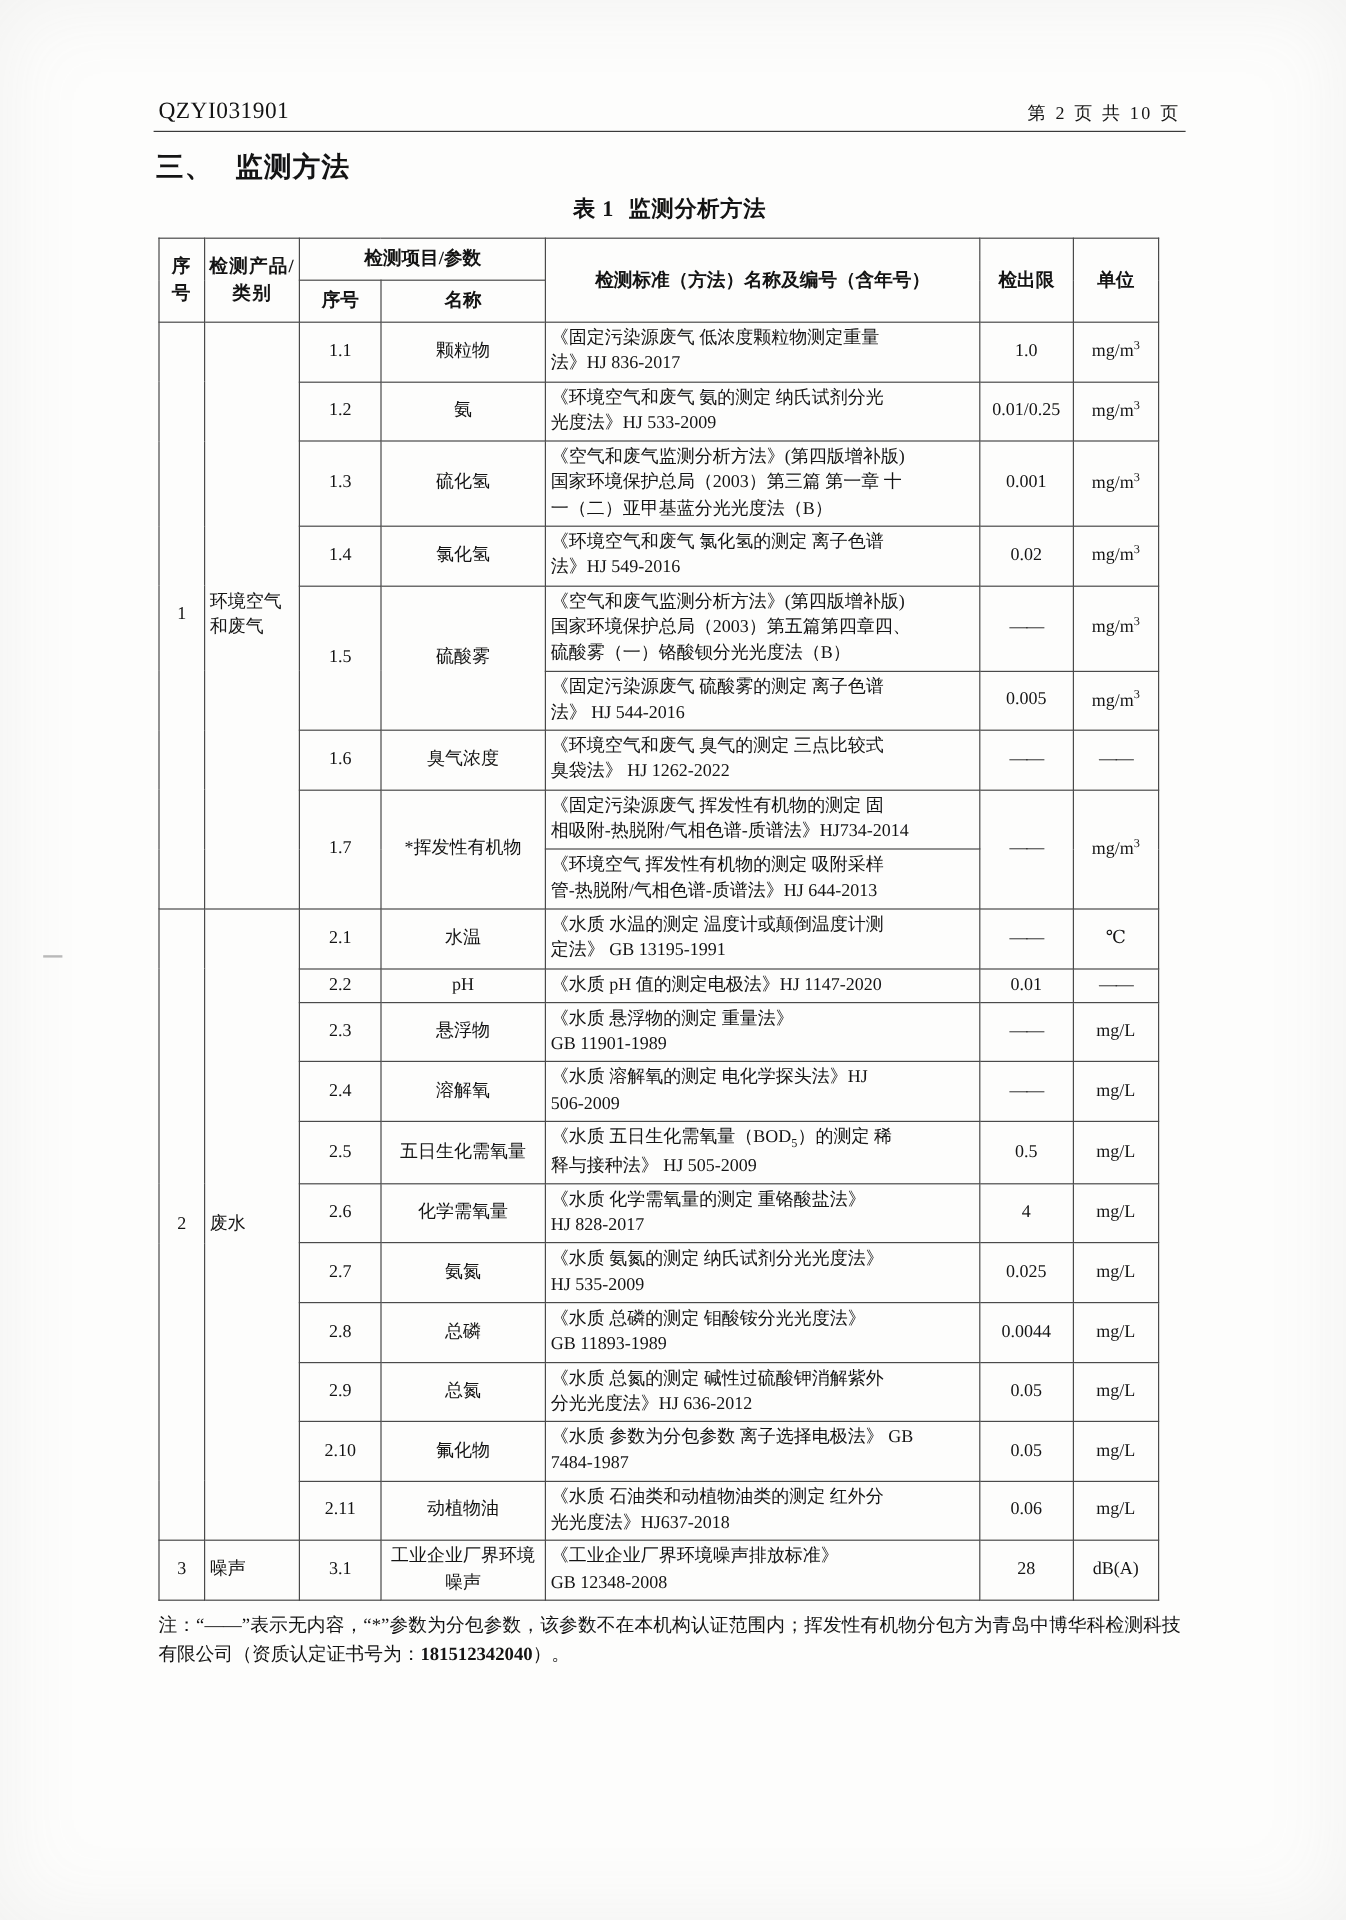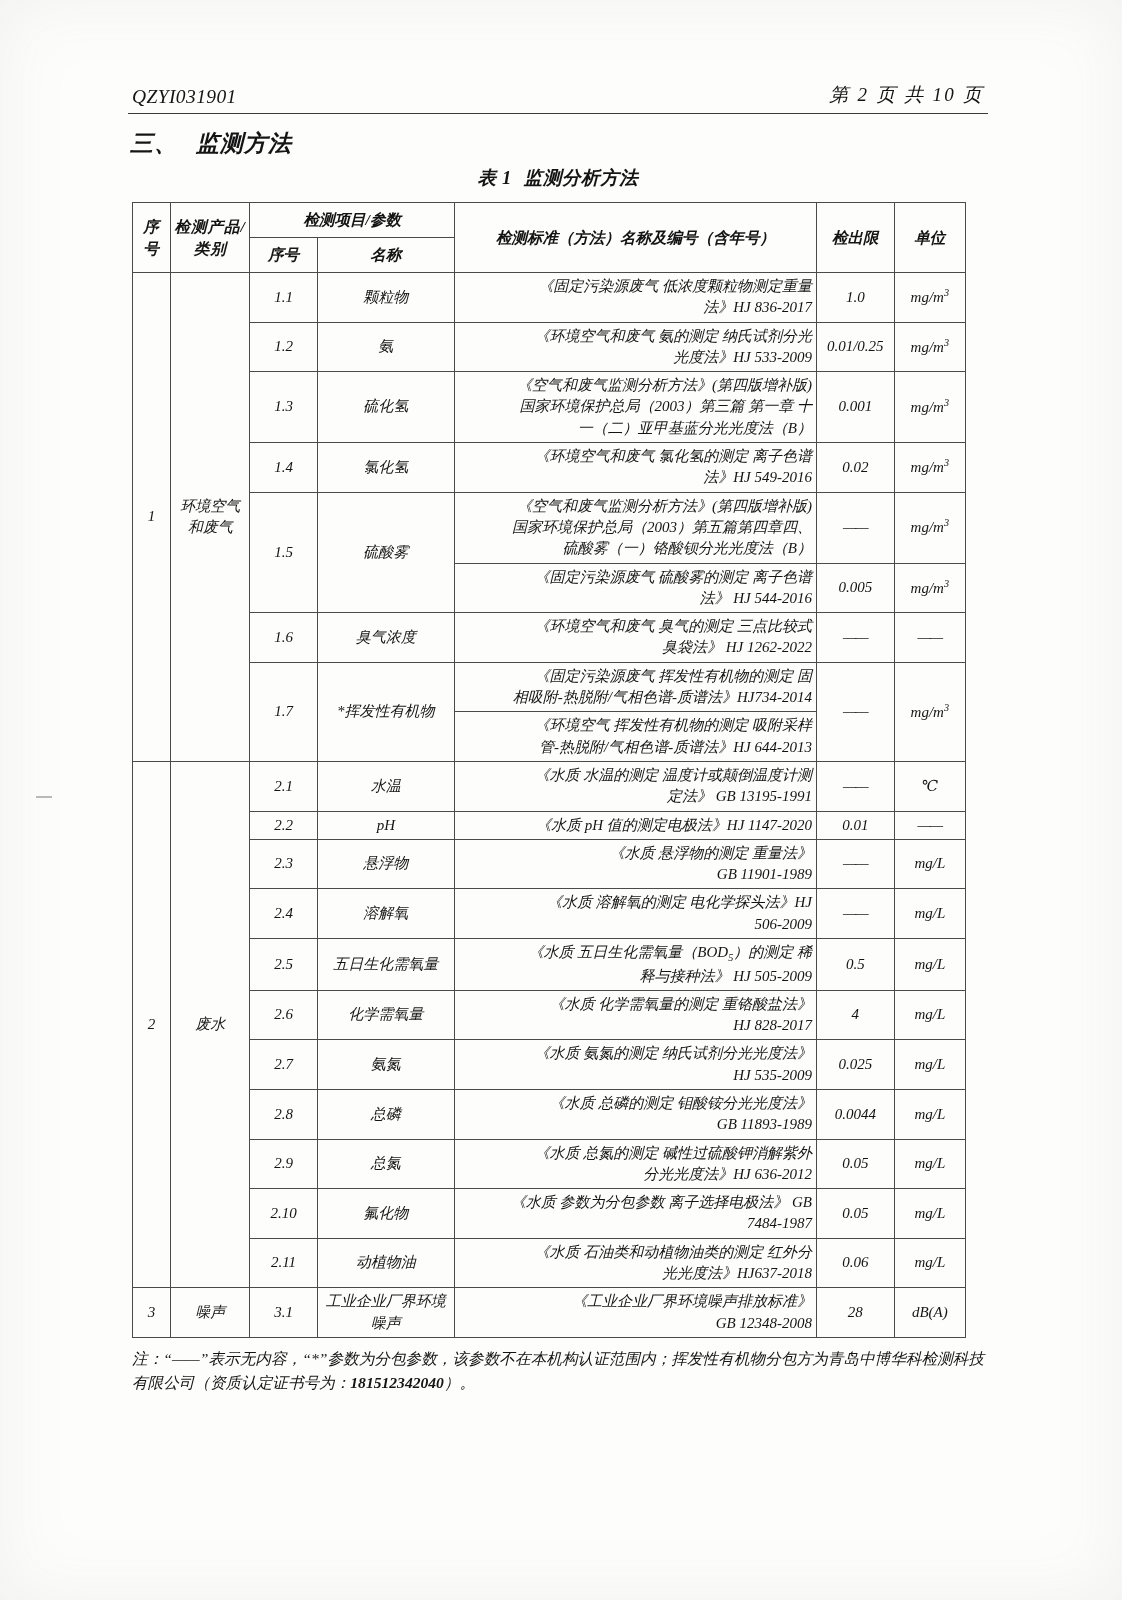--- a/index.html
+++ b/index.html
@@ -19,36 +19,35 @@
   
   .paper-edge{
     position:absolute;inset:0;
     box-shadow:inset 0 0 70px rgba(140,140,140,.10);
     pointer-events:none;
   }
   .content{
     position:absolute;
     left:128px; top:82px;
     width:860px;
-    font-style:italic;
   }
 
   
   .doc-header{
     display:flex;align-items:flex-end;justify-content:space-between;
     padding:0 4px 5px 4px;
     border-bottom:1.6px solid #3a3a3a;
     margin-bottom:14px;
   }
   .doc-code{
     font-size:19.5px;letter-spacing:.4px;
     font-family:"Liberation Serif","DejaVu Serif",serif;
   }
   .page-no{
-    font-size:19px;letter-spacing:2.2px;
+    font-size:15px;letter-spacing:2.2px;
     font-family:"Liberation Serif","DejaVu Serif",serif;
   }
 
   .section-title{
     font-size:23px;font-weight:bold;letter-spacing:1px;
     margin:10px 0 6px 2px;
   }
   .section-title .num{margin-right:18px;}
 
   .table-caption{
@@ -83,23 +82,23 @@
   }
   .c-idx   {width:36px;}
   .c-cat   {width:76px;}
   .c-sub   {width:64px;}
   .c-name  {width:131px;}
   .c-std   {width:345px;}
   .c-lod   {width:74px;}
   .c-unit  {width:68px;}
 
   td.idx,td.sub,td.lod,td.unit{text-align:center;}
-  td.cat{text-align:center;line-height:1.5;}
+  td.cat{line-height:1.5;}
   td.name{text-align:center;}
-  td.std{text-align:right;padding-left:9px;padding-right:6px;}
+  td.std{text-align:left;padding-left:9px;padding-right:6px;}
 
   .vert-head{
     letter-spacing:1px;
     line-height:1.35;
   }
   .dash{
     display:inline-block;
     letter-spacing:-1px;
   }
   sup{font-size:.68em;vertical-align:super;}

